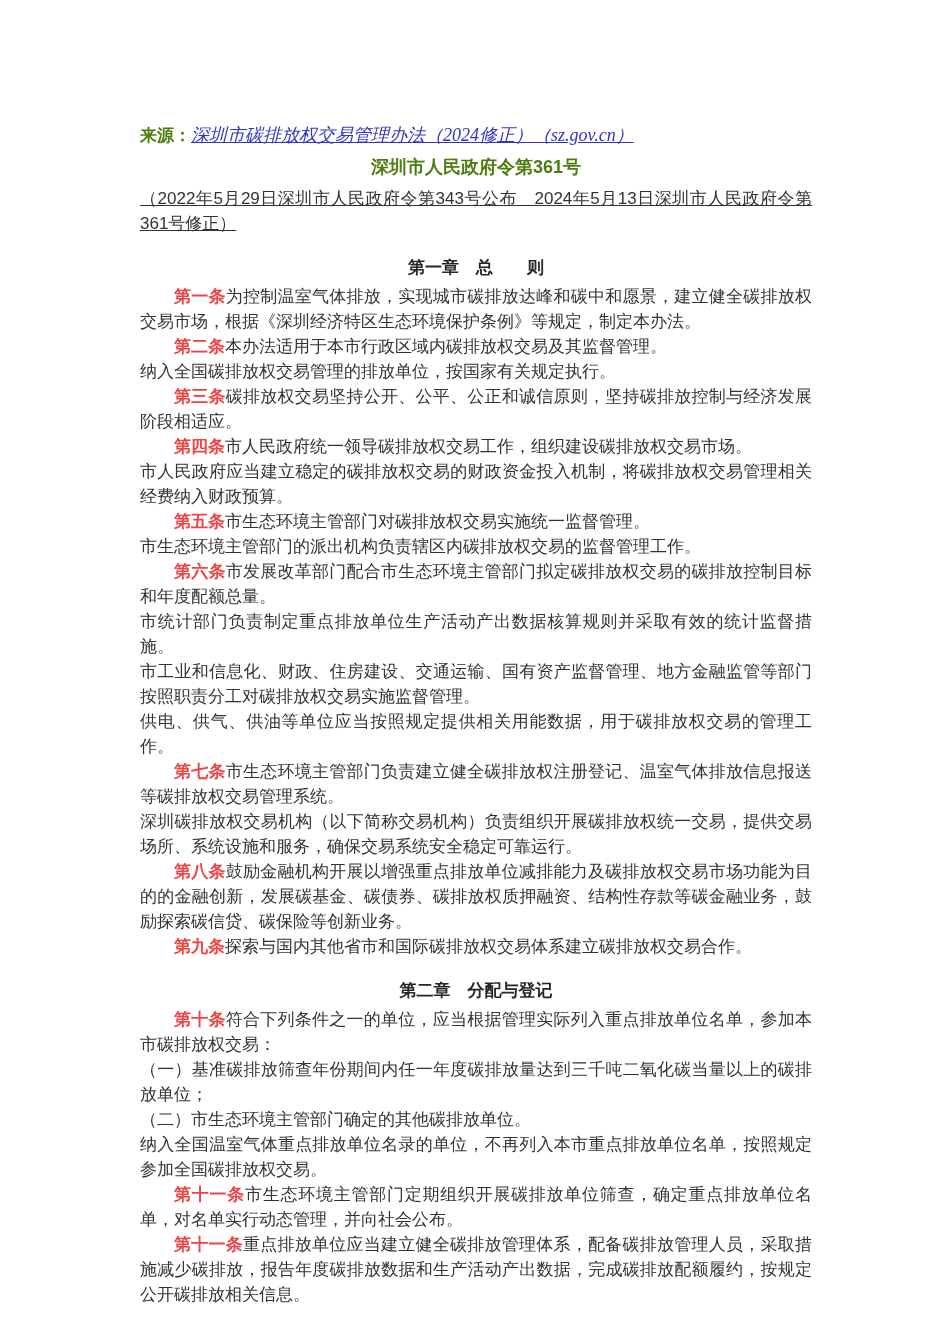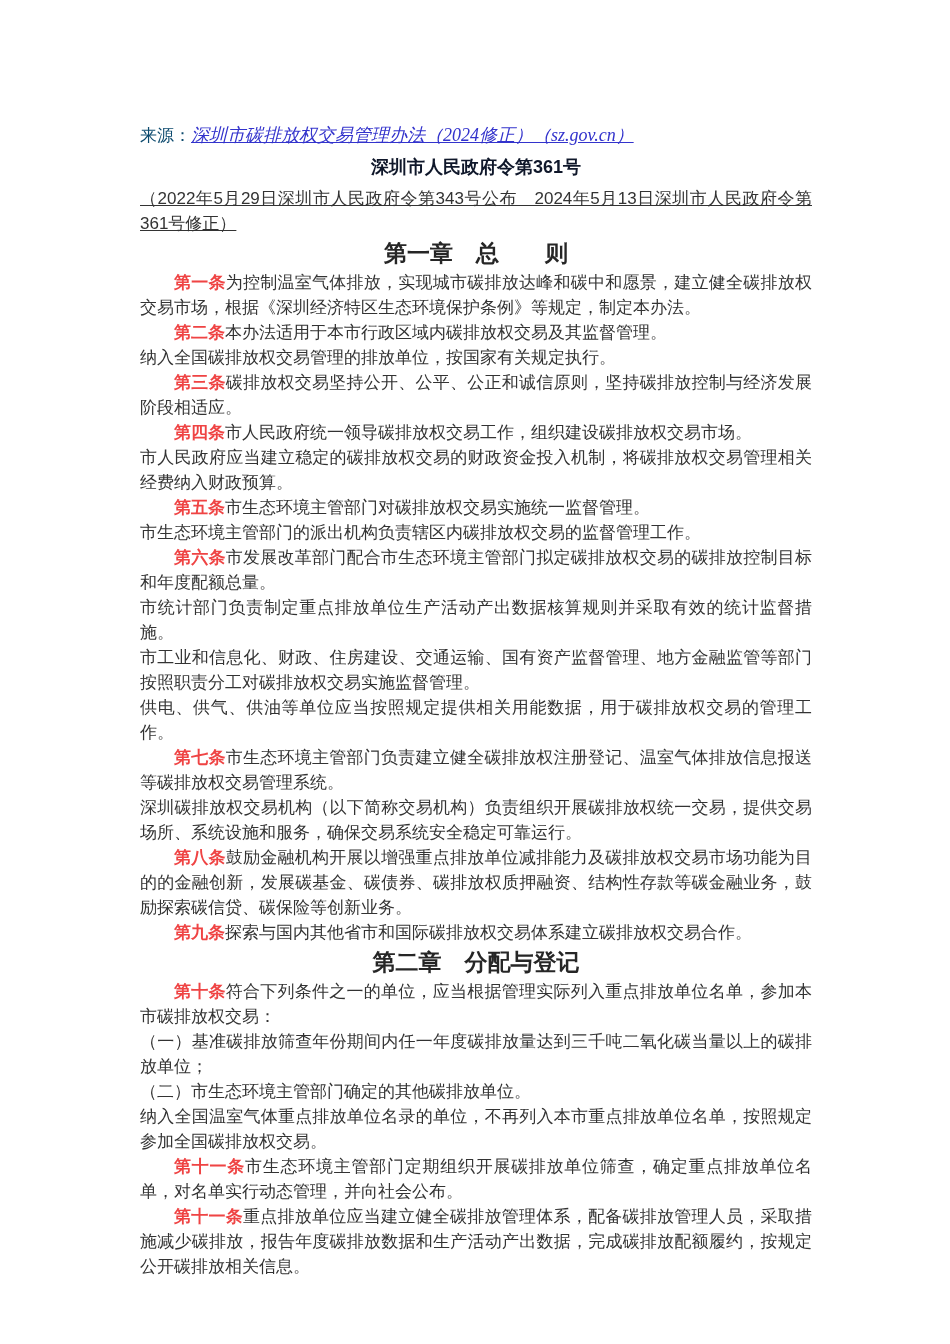--- a/index.html
+++ b/index.html
@@ -19,50 +19,50 @@
     padding: 122px 138px 0 140px;
   }
   .source-line {
     margin: 0 0 5px 0;
     font-size: 17px;
     line-height: 26px;
     color: #1a1a1a;
     white-space: nowrap;
   }
   .source-label {
-    font-weight: normal;
-    color: #0c4a6e;
+    font-weight: bold;
+    color: #4d7c0f;
   }
   .source-link {
     color: #3333cc;
     font-family: "Liberation Serif", "DejaVu Serif", serif;
     font-size: 18px;
     text-decoration: underline;
     cursor: pointer;
     font-style: italic;
   }
   .doc-title {
     margin: 2px 0 6px 0;
     font-size: 18px;
     font-weight: bold;
     text-align: center;
-    color: #0f172a;
+    color: #4d7c0f;
     line-height: 26px;
   }
   .promulgation {
     margin: 0 0 4px 0;
     font-size: 17px;
     color: #333333;
     line-height: 25px;
     text-align: justify;
     text-decoration: underline;
   }
   .chapter-heading {
-    margin: 5px 0 4px 0;
-    font-size: 23px;
+    margin: 19px 0 4px 0;
+    font-size: 17px;
     font-weight: bold;
     text-align: center;
     color: #262626;
     line-height: 25px;
   }
   .para {
     margin: 0;
     font-size: 17px;
     color: #333333;
     line-height: 25px;

